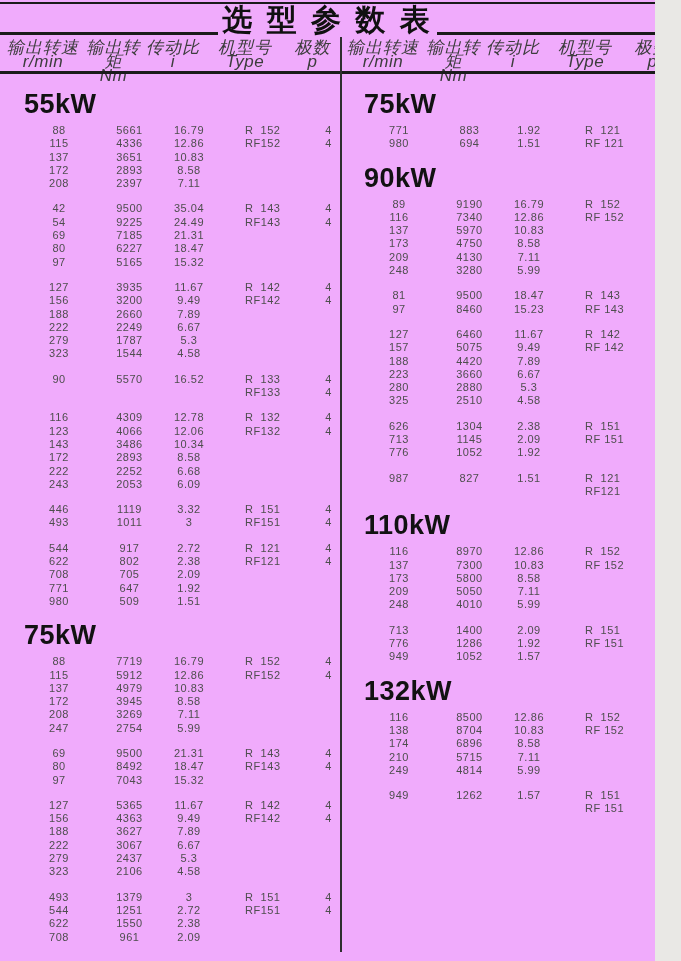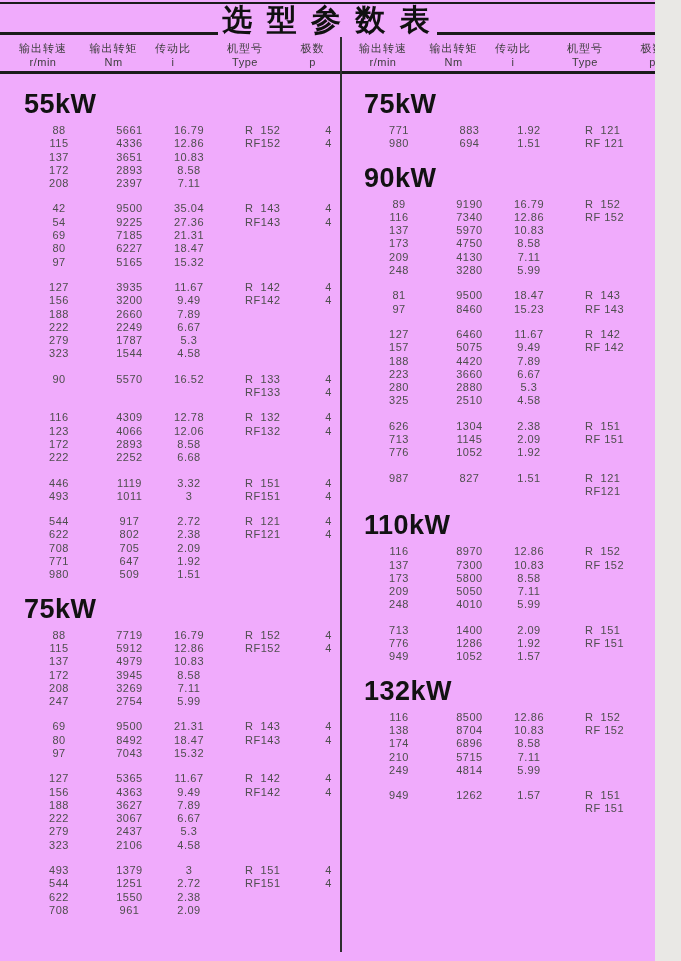--- a/index.html
+++ b/index.html
@@ -32,21 +32,21 @@
     position: absolute; top: 37px; left: 0; width: 681px;
     display: flex;
   }
   .half  { width: 340px; flex: none; }
   .half.right { width: 341px; }
   .header-half {
     display: grid;
     grid-template-columns: 86px 55px 64px 80px 55px;
     padding-top: 4px;
   }
-  .hcell { text-align: center; font-size: 11px; line-height: 14px; color: #3d3d3d; letter-spacing: 1px; }
+  .hcell { text-align: center; font-size: 17px; line-height: 14px; color: #3d3d3d; letter-spacing: 1px; font-style: italic; }
   .hcell .unit { display: block; letter-spacing: 0.5px; }
   .thick-rule {
     position: absolute; top: 71px; left: 0; right: 0;
     height: 3px; background: #1b1b1b;
   }
   .v-divider {
     position: absolute; left: 340px; top: 37px;
     width: 2px; height: 915px; background: #2e2e2e;
   }
   .body-row {
@@ -144,21 +144,21 @@
             <div class="row">
               <div class="cell c0">42</div>
               <div class="cell c1">9500</div>
               <div class="cell c2">35.04</div>
               <div class="cell c3">R  143</div>
               <div class="cell c4">4</div>
             </div>
             <div class="row">
               <div class="cell c0">54</div>
               <div class="cell c1">9225</div>
-              <div class="cell c2">27.36</div>
+              <div class="cell c2">24.49</div>
               <div class="cell c3">RF143</div>
               <div class="cell c4">4</div>
             </div>
             <div class="row">
               <div class="cell c0">69</div>
               <div class="cell c1">7185</div>
               <div class="cell c2">21.31</div>
               <div class="cell c3"></div>
               <div class="cell c4"></div>
             </div>
@@ -246,30 +246,44 @@
               <div class="cell c4">4</div>
             </div>
             <div class="row">
               <div class="cell c0">123</div>
               <div class="cell c1">4066</div>
               <div class="cell c2">12.06</div>
               <div class="cell c3">RF132</div>
               <div class="cell c4">4</div>
             </div>
             <div class="row">
+              <div class="cell c0">143</div>
+              <div class="cell c1">3486</div>
+              <div class="cell c2">10.34</div>
+              <div class="cell c3"></div>
+              <div class="cell c4"></div>
+            </div>
+            <div class="row">
               <div class="cell c0">172</div>
               <div class="cell c1">2893</div>
               <div class="cell c2">8.58</div>
               <div class="cell c3"></div>
               <div class="cell c4"></div>
             </div>
             <div class="row">
               <div class="cell c0">222</div>
               <div class="cell c1">2252</div>
               <div class="cell c2">6.68</div>
+              <div class="cell c3"></div>
+              <div class="cell c4"></div>
+            </div>
+            <div class="row">
+              <div class="cell c0">243</div>
+              <div class="cell c1">2053</div>
+              <div class="cell c2">6.09</div>
               <div class="cell c3"></div>
               <div class="cell c4"></div>
             </div>
           </div>
           <div class="group">
             <div class="row">
               <div class="cell c0">446</div>
               <div class="cell c1">1119</div>
               <div class="cell c2">3.32</div>
               <div class="cell c3">R  151</div>

